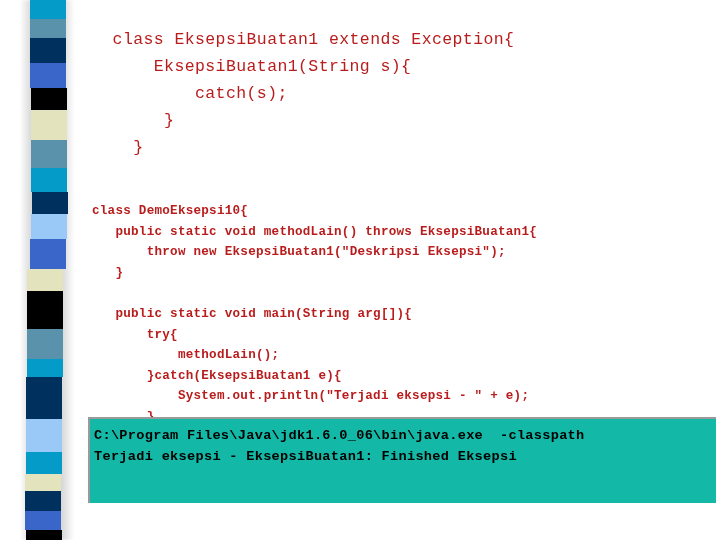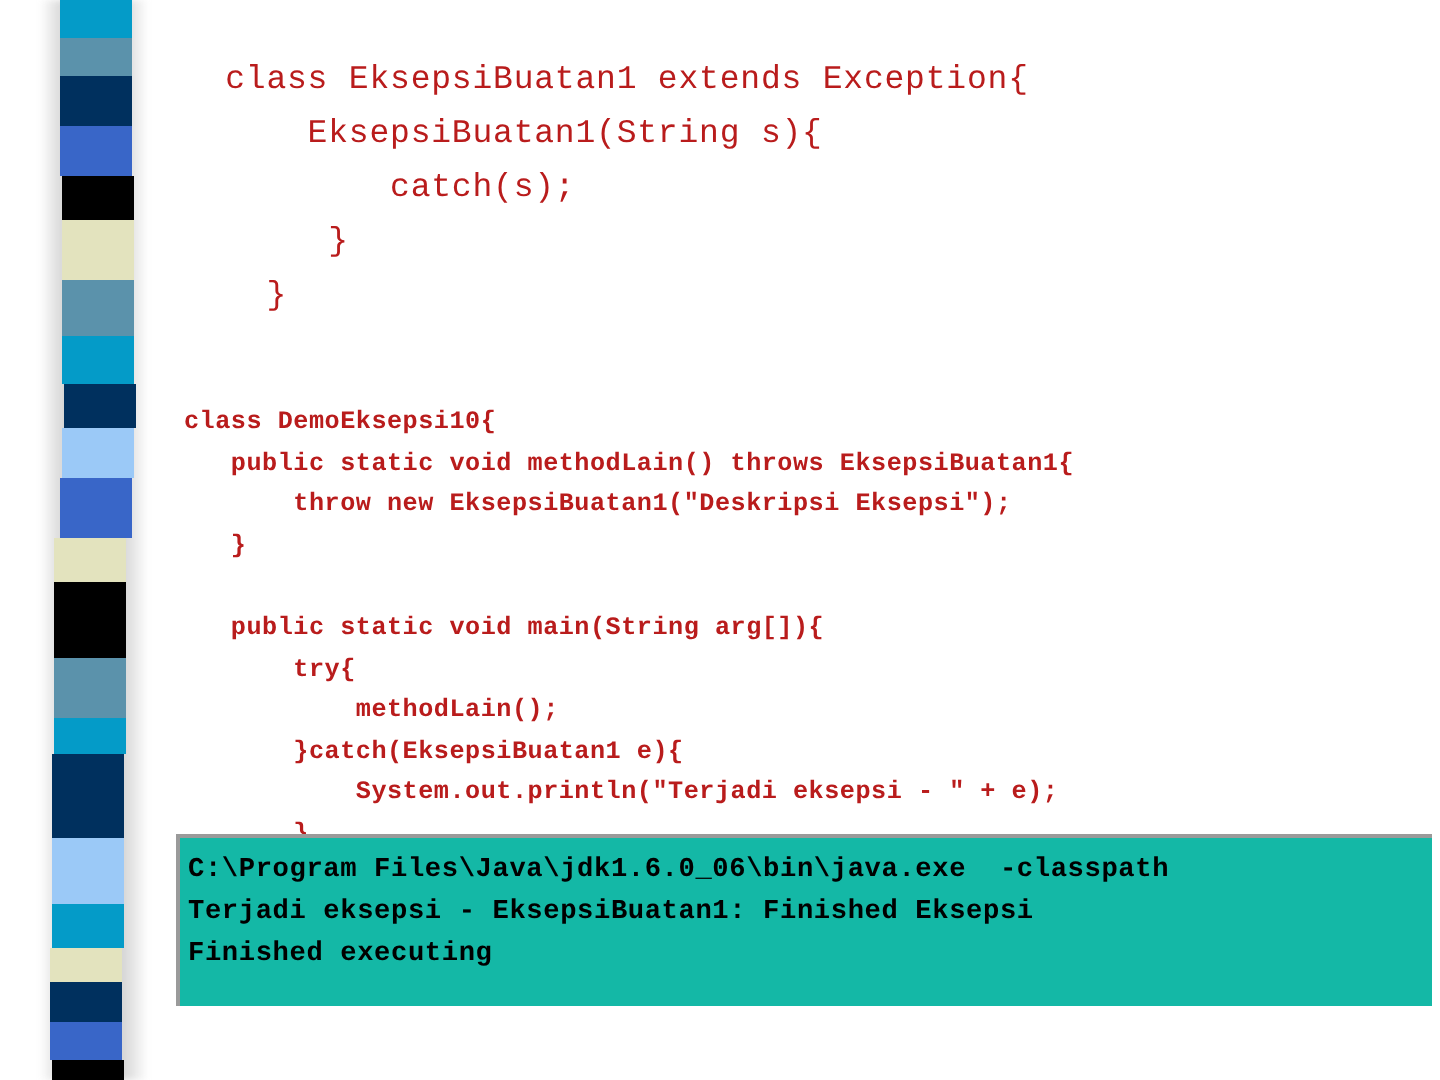--- a/index.html
+++ b/index.html
@@ -142,16 +142,16 @@
         <div class="band" style="background: rgb(57, 102, 200); top: 511px; height: 19px; left: 25px;"></div>
         <div class="band" style="background: rgb(0, 0, 0); top: 530px; height: 10px; left: 26px;"></div>
       </div>
   </div>
 
   <div id="code-top" class="code-block"><span class="code-line">  class EksepsiBuatan1 extends Exception{</span><span class="code-line">      EksepsiBuatan1(String s){</span><span class="code-line">          catch(s);</span><span class="code-line">       }</span><span class="code-line">    }</span></div>
 
   <div id="code-main" class="code-block"><span class="code-line">class DemoEksepsi10{</span><span class="code-line">   public static void methodLain() throws EksepsiBuatan1{</span><span class="code-line">       throw new EksepsiBuatan1("Deskripsi Eksepsi");</span><span class="code-line">   }</span><span class="code-line"> </span><span class="code-line">   public static void main(String arg[]){</span><span class="code-line">       try{</span><span class="code-line">           methodLain();</span><span class="code-line">       }catch(EksepsiBuatan1 e){</span><span class="code-line">           System.out.println("Terjadi eksepsi - " + e);</span><span class="code-line">       }</span><span class="code-line">   }</span><span class="code-line">}</span></div>
 
   <div id="console-box">
-    <div id="console-text"><span class="code-line">C:\Program Files\Java\jdk1.6.0_06\bin\java.exe  -classpath</span><span class="code-line">Terjadi eksepsi - EksepsiBuatan1: Finished Eksepsi</span><span class="code-line">Finished executing</span></div>
+    <div id="console-text"><span class="code-line">C:\Program Files\Java\jdk1.6.0_06\bin\java.exe  -classpath</span><span class="code-line">Terjadi eksepsi - EksepsiBuatan1: Finished Eksepsi</span></div>
   </div>
 
 </div>
 
 </body></html>

